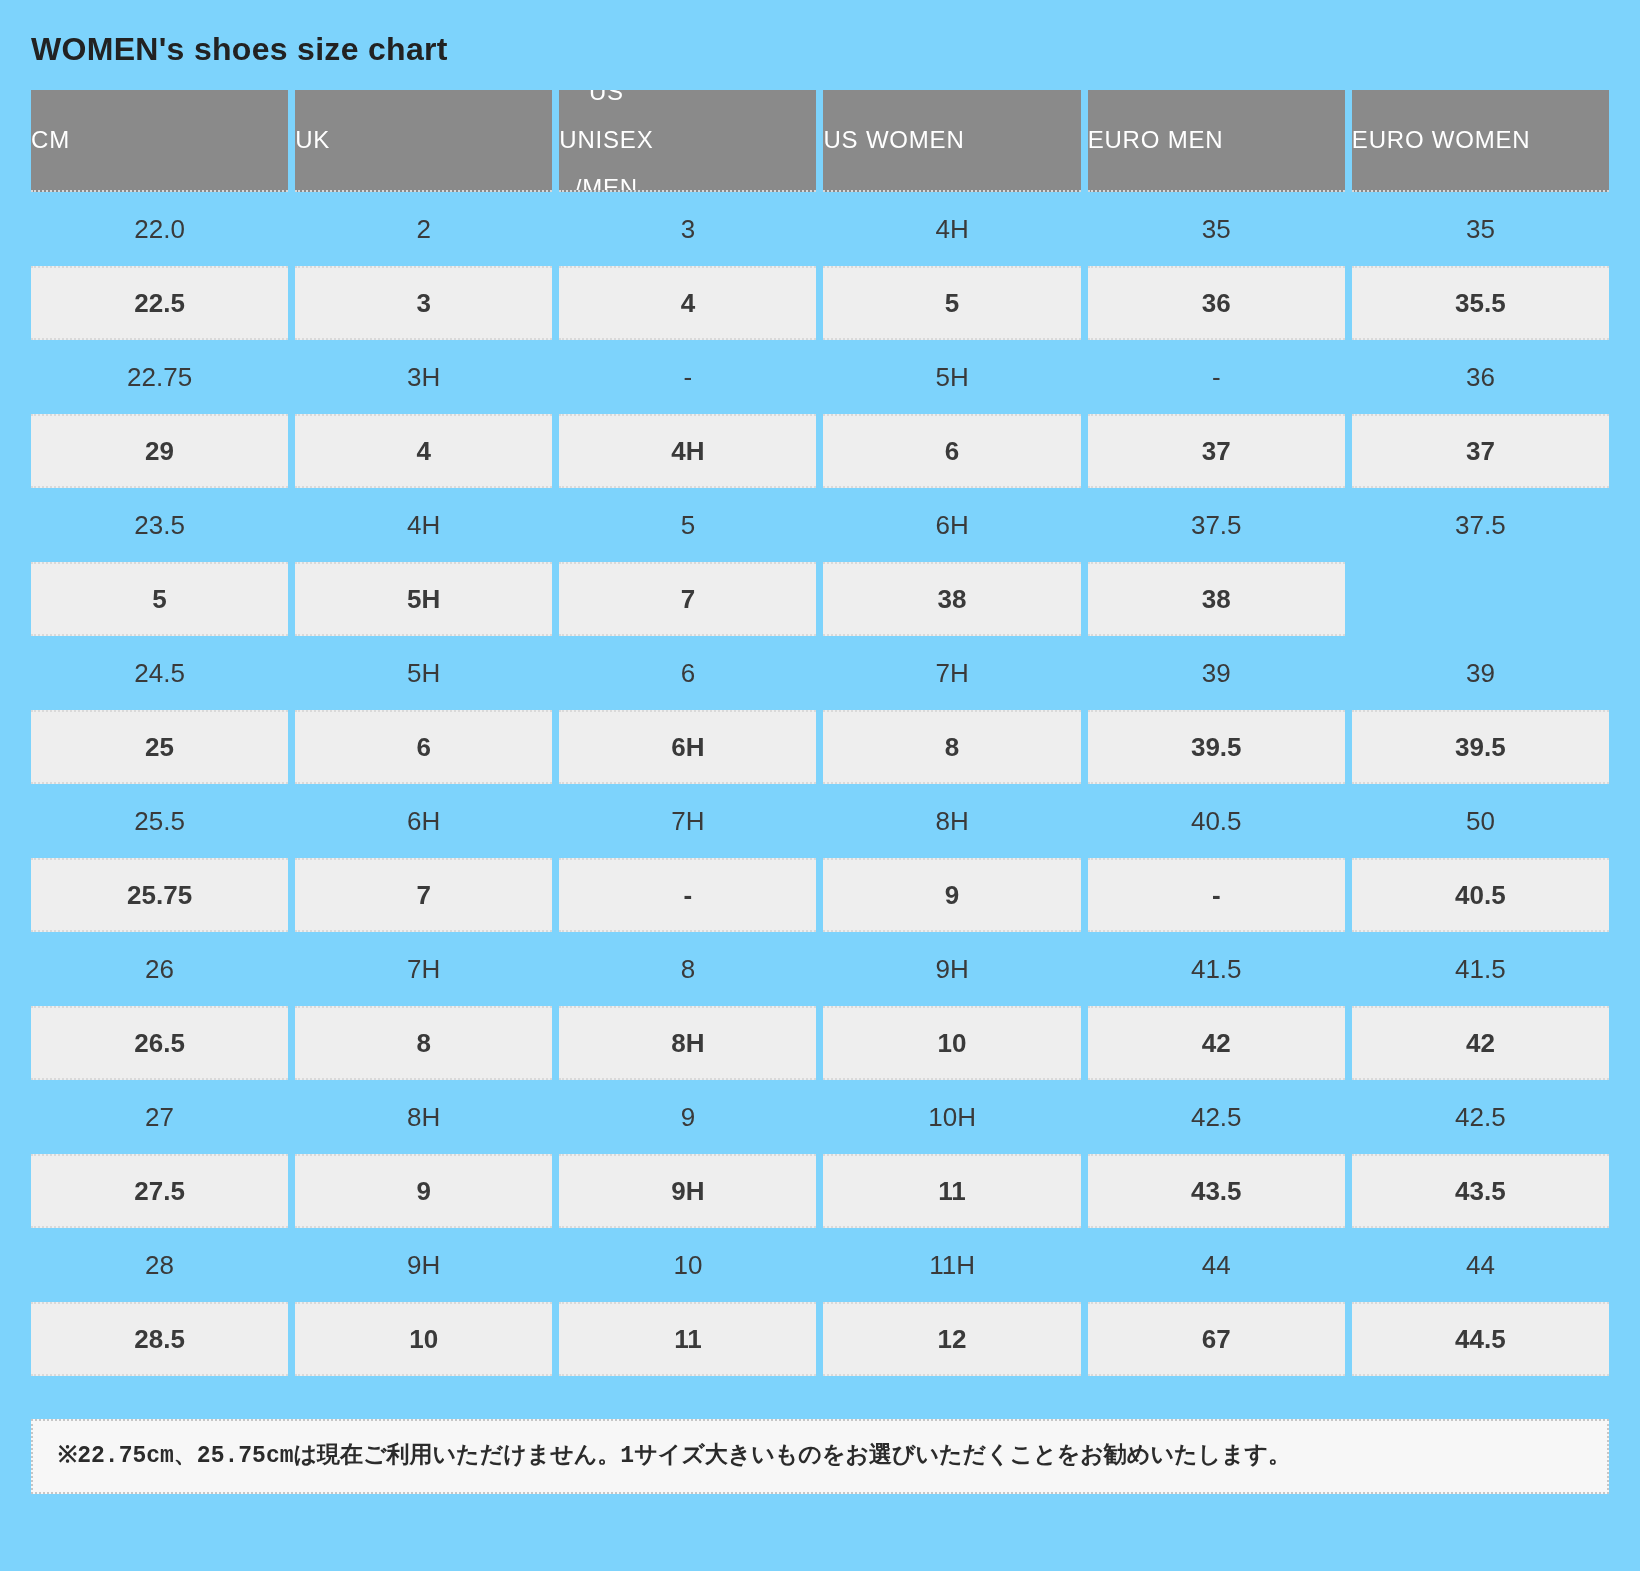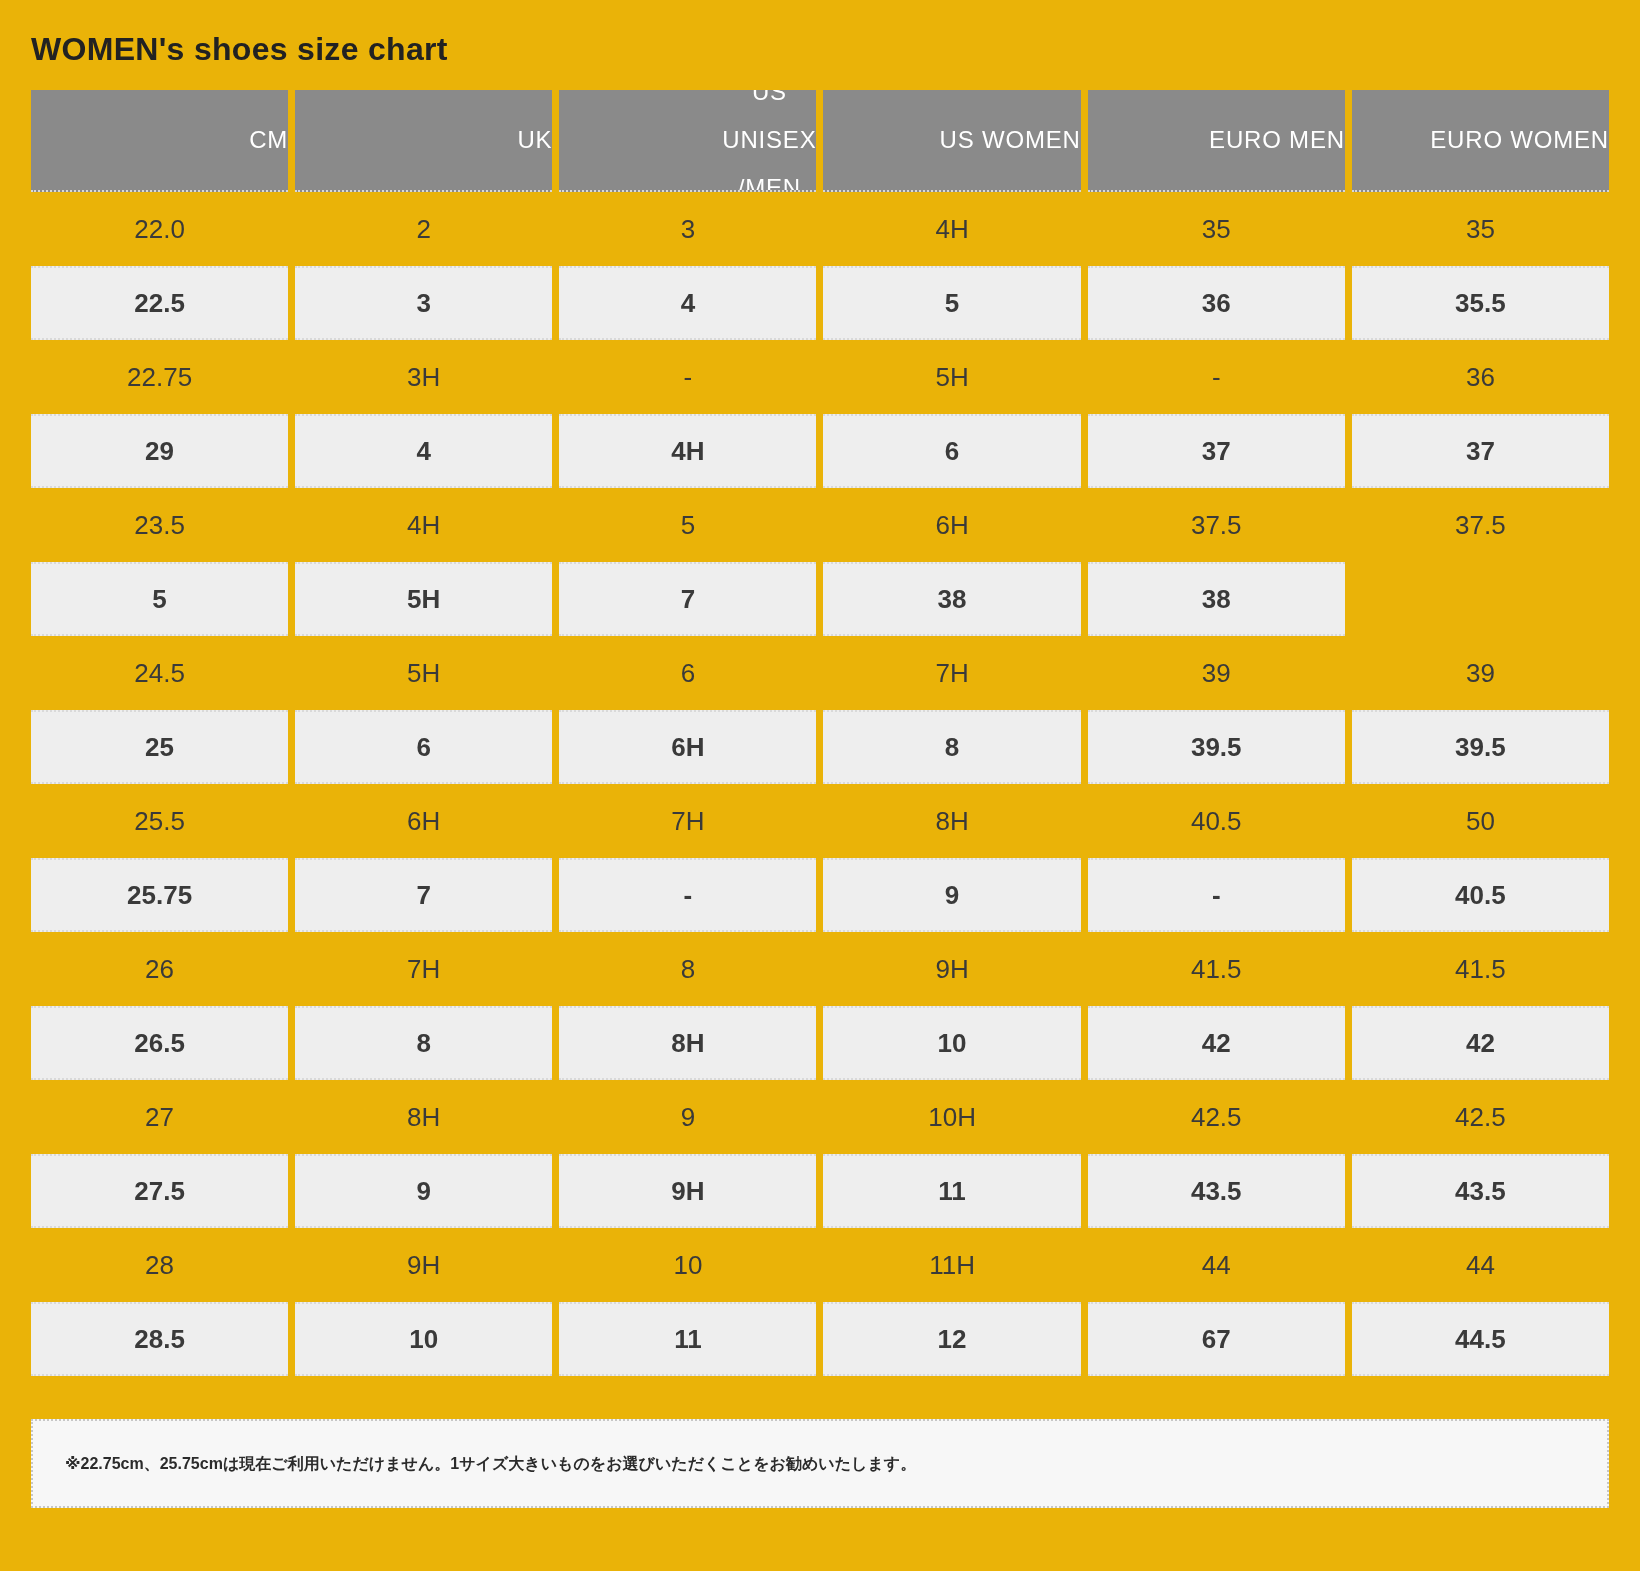--- a/index.html
+++ b/index.html
@@ -7,21 +7,21 @@
     padding: 0;
     background: #ffffff;
     font-family: "Liberation Sans", "DejaVu Sans", sans-serif;
   }
   .page {
     position: relative;
     width: 1640px;
     height: 1571px;
     box-sizing: border-box;
     padding: 32px 31px 0 31px;
-    background: #eab308;
+    background: #7dd3fc;
     overflow: hidden;
   }
   .page-title {
     margin: 0 0 24px 0;
     font-size: 32px;
     font-weight: 600;
     color: #222222;
     letter-spacing: 0.3px;
     line-height: 34px;
   }
@@ -36,21 +36,21 @@
   .trow.thead {
     height: 102px;
   }
   .th {
     background: #8a8a8a;
     color: #ffffff;
     font-size: 24px;
     letter-spacing: 0.8px;
     display: flex;
     align-items: center;
-    justify-content: flex-end;
+    justify-content: flex-start;
     text-align: center;
     overflow: hidden;
     box-sizing: border-box;
     border-bottom: 2px dotted #d8d8d8;
   }
   .th .th-text {
     white-space: pre-line;
     line-height: 48px;
   }
   .td {
@@ -72,24 +72,25 @@
   .note-box {
     margin-top: 43px;
     width: 1578px;
     box-sizing: border-box;
     background: #f7f7f7;
     border: 2px dotted #c6c6c6;
     padding: 16px 24px;
     color: #2b2b2b;
   }
   .note-box p {
-    margin: 8px;
-    font-size: 16px;
+    margin: 1px;
+    font-size: 23px;
     font-weight: bold;
     line-height: 37px;
+    font-family: Liberation Mono, monospace;
   }
 </style>
 </head>
 <body>
 
 <div class="page">
   <h2 class="page-title">WOMEN's shoes size chart</h2>
 
   <div class="size-table">
 

